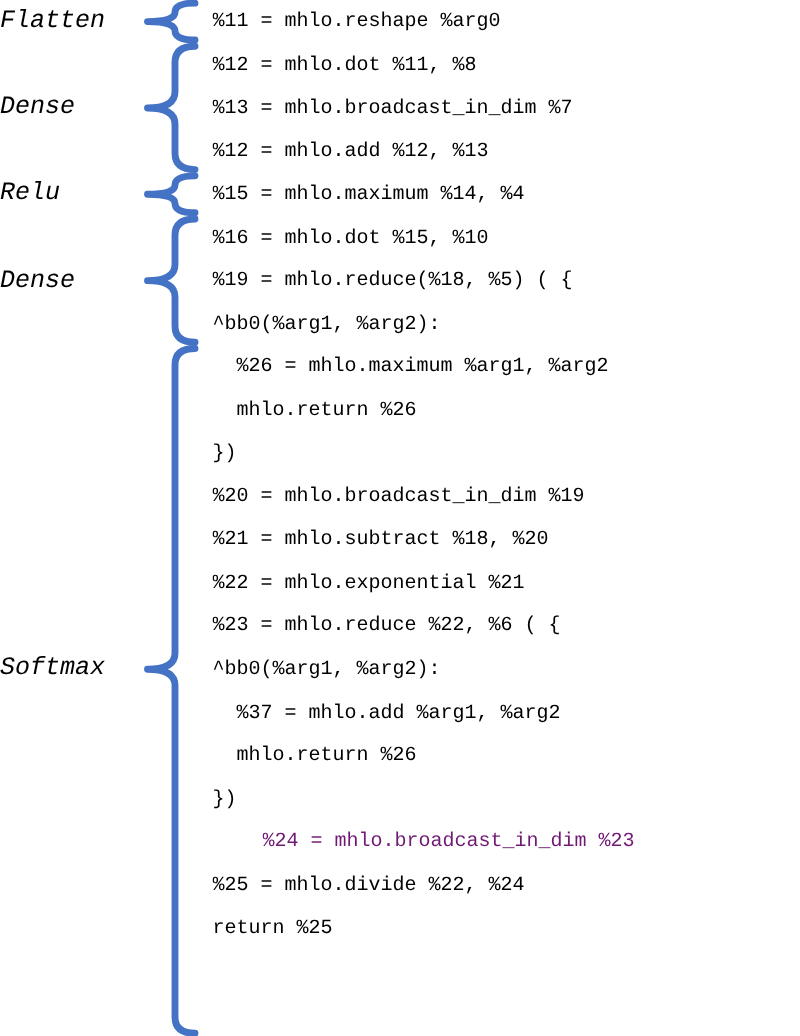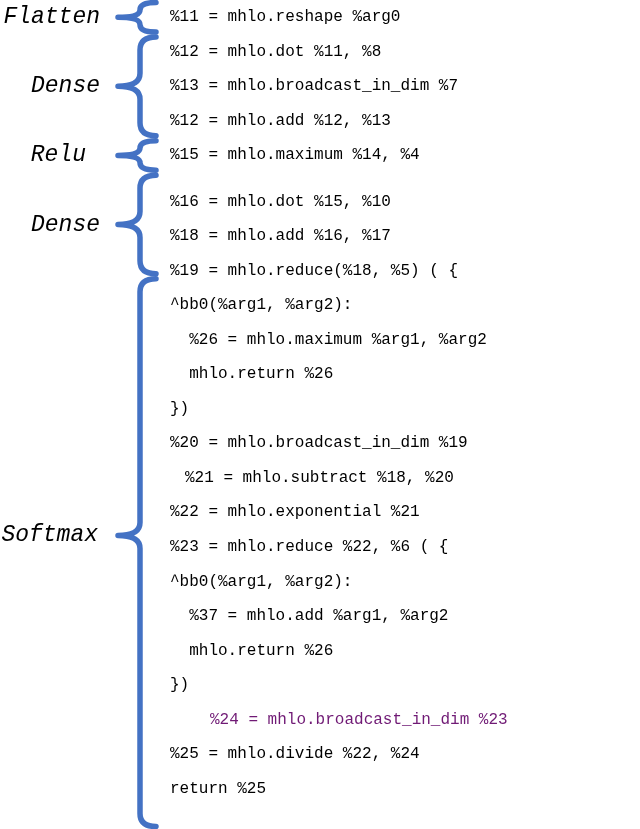--- a/index.html
+++ b/index.html
@@ -16,24 +16,23 @@
     font-family: "Liberation Mono", monospace;
   }
   #brace-column {
     position: absolute;
     left: 0;
     top: 0;
   }
   #labels-column .layer-label {
     position: absolute;
     left: 0;
-    text-align: right;
     font-family: "Liberation Mono", monospace;
     font-style: italic;
-    font-size: 23px;
+    font-size: 20px;
     color: #000000;
     transform: translateY(-50%);
     white-space: pre;
   }
   #code-listing {
     position: absolute;
     left: 170px;
     top: 0;
     width: 470px;
   }
@@ -62,29 +61,28 @@
       <div class="layer-label" style="width: 86px; top: 155.438px; color: rgb(0, 0, 0);">Relu</div>
       <div class="layer-label" style="width: 100px; top: 224.521px; color: rgb(0, 0, 0);">Dense</div>
       <div class="layer-label" style="width: 98px; top: 535.396px; color: rgb(0, 0, 0);">Softmax</div>
     </div>
   <div id="code-listing">
       <div class="code-line" style="height: 34.5417px; line-height: 34.5417px; color: rgb(0, 0, 0);">%11 = mhlo.reshape %arg0</div>
       <div class="code-line" style="height: 34.5417px; line-height: 34.5417px; color: rgb(0, 0, 0);">%12 = mhlo.dot %11, %8</div>
       <div class="code-line" style="height: 34.5417px; line-height: 34.5417px; color: rgb(0, 0, 0);">%13 = mhlo.broadcast_in_dim %7</div>
       <div class="code-line" style="height: 34.5417px; line-height: 34.5417px; color: rgb(0, 0, 0);">%12 = mhlo.add %12, %13</div>
       <div class="code-line" style="height: 34.5417px; line-height: 34.5417px; color: rgb(0, 0, 0);">%15 = mhlo.maximum %14, %4</div>
-      <div class="code-line" style="height: 34.5417px; line-height: 34.5417px; color: rgb(0, 0, 0); margin-top: 12px;">%16 = mhlo.dot %15, %10</div>
-      <div class="code-line" style="height: 34.5417px; line-height: 34.5417px; color: rgb(0, 0, 0);">%18 = mhlo.add %16, %17</div>
+      <div class="code-line" style="height: 34.5417px; line-height: 34.5417px; color: rgb(0, 0, 0);">%16 = mhlo.dot %15, %10</div>
       <div class="code-line" style="height: 34.5417px; line-height: 34.5417px; color: rgb(0, 0, 0);">%19 = mhlo.reduce(%18, %5) ( {</div>
       <div class="code-line" style="height: 34.5417px; line-height: 34.5417px; color: rgb(0, 0, 0);">^bb0(%arg1, %arg2):</div>
       <div class="code-line" style="height: 34.5417px; line-height: 34.5417px; color: rgb(0, 0, 0);">  %26 = mhlo.maximum %arg1, %arg2</div>
       <div class="code-line" style="height: 34.5417px; line-height: 34.5417px; color: rgb(0, 0, 0);">  mhlo.return %26</div>
       <div class="code-line" style="height: 34.5417px; line-height: 34.5417px; color: rgb(0, 0, 0);">})</div>
       <div class="code-line" style="height: 34.5417px; line-height: 34.5417px; color: rgb(0, 0, 0);">%20 = mhlo.broadcast_in_dim %19</div>
-      <div class="code-line" style="height: 34.5417px; line-height: 34.5417px; color: rgb(0, 0, 0); margin-left: 15px;">%21 = mhlo.subtract %18, %20</div>
+      <div class="code-line" style="height: 34.5417px; line-height: 34.5417px; color: rgb(0, 0, 0);">%21 = mhlo.subtract %18, %20</div>
       <div class="code-line" style="height: 34.5417px; line-height: 34.5417px; color: rgb(0, 0, 0);">%22 = mhlo.exponential %21</div>
       <div class="code-line" style="height: 34.5417px; line-height: 34.5417px; color: rgb(0, 0, 0);">%23 = mhlo.reduce %22, %6 ( {</div>
       <div class="code-line" style="height: 34.5417px; line-height: 34.5417px; color: rgb(0, 0, 0);">^bb0(%arg1, %arg2):</div>
       <div class="code-line" style="height: 34.5417px; line-height: 34.5417px; color: rgb(0, 0, 0);">  %37 = mhlo.add %arg1, %arg2</div>
       <div class="code-line" style="height: 34.5417px; line-height: 34.5417px; color: rgb(0, 0, 0);">  mhlo.return %26</div>
       <div class="code-line" style="height: 34.5417px; line-height: 34.5417px; color: rgb(0, 0, 0);">})</div>
       <div class="code-line" style="height: 34.5417px; line-height: 34.5417px; color: #701a75; margin-left: 40px;">%24 = mhlo.broadcast_in_dim %23</div>
       <div class="code-line" style="height: 34.5417px; line-height: 34.5417px; color: rgb(0, 0, 0);">%25 = mhlo.divide %22, %24</div>
       <div class="code-line" style="height: 34.5417px; line-height: 34.5417px; color: rgb(0, 0, 0);">return %25</div>
     </div>

